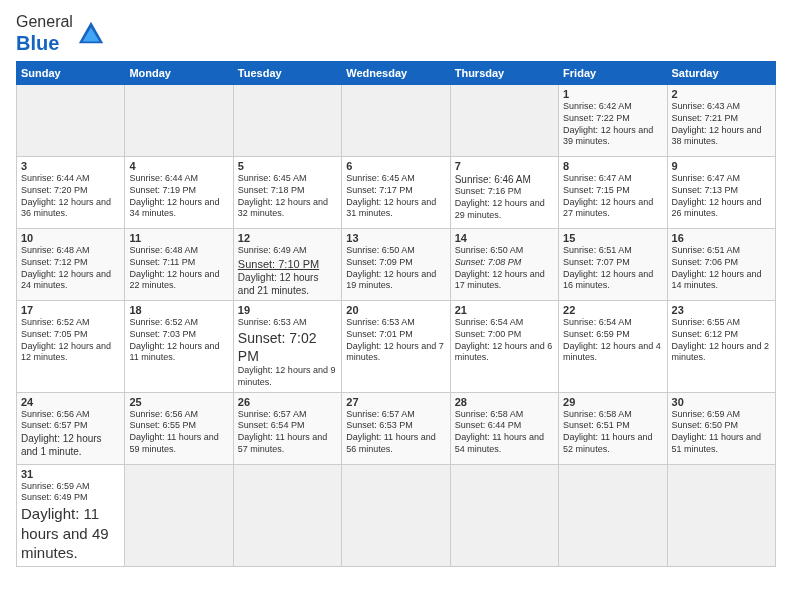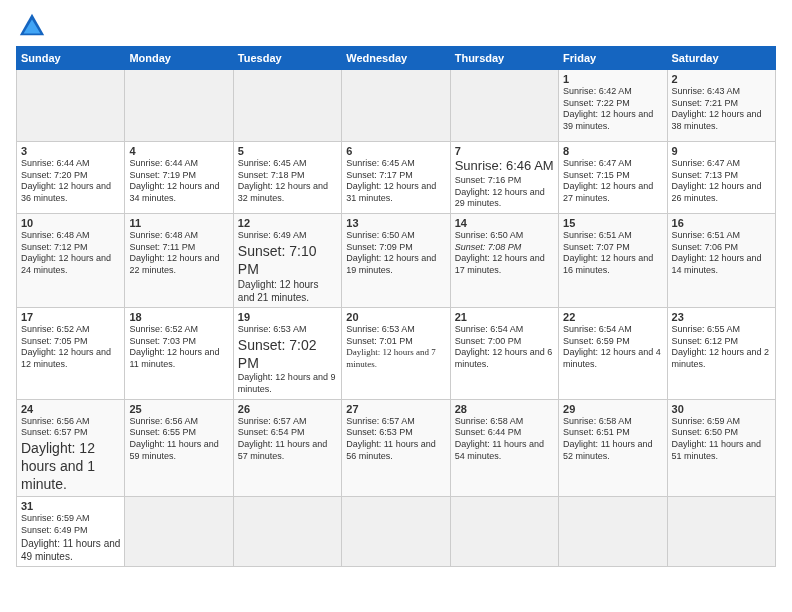--- a/index.html
+++ b/index.html
@@ -85,20 +85,24 @@
     .last-row td {
       height: 60px;
     }
   </style>
 </head>
 <body>
 
 <div class="page">
   <div class="header">
     <div class="logo">
+      <div style="line-height:1.2;">
+        <span style="font-size:16px; color:#333; font-family:Arial;">General</span><br>
+        <span style="font-size:20px; color:#1565c0; font-weight:bold; font-family:Arial;">Blue</span>
+      </div>
       <svg class="logo-icon" viewBox="0 0 30 30" xmlns="http://www.w3.org/2000/svg">
         <polygon points="15,2 28,25 2,25" fill="#1565c0"></polygon>
         <polygon points="15,8 24,23 6,23" fill="#42a5f5"></polygon>
       </svg>
     </div>
     <div class="title-block">
       <div class="month-title"></div>
       <div class="subtitle"></div>
     </div>
   </div>
@@ -155,21 +159,21 @@
             <div style="font-size: 9px; line-height: 1.3; color: rgb(51, 51, 51);">Daylight: 12 hours and 32 minutes.</div>
           </td>
           <td>
             <span class="day-number">6</span>
             <div style="font-size: 9px; line-height: 1.3; color: rgb(51, 51, 51);">Sunrise: 6:45 AM</div>
             <div style="font-size: 9px; line-height: 1.3; color: rgb(51, 51, 51);">Sunset: 7:17 PM</div>
             <div style="font-size: 9px; line-height: 1.3; color: rgb(51, 51, 51);">Daylight: 12 hours and 31 minutes.</div>
           </td>
           <td>
             <span class="day-number">7</span>
-            <div style="font-size: 13px; line-height: 1.3; color: rgb(51, 51, 51);">Sunrise: 6:46 AM</div>
+            <div style="font-size: 10px; line-height: 1.3; color: rgb(51, 51, 51);">Sunrise: 6:46 AM</div>
             <div style="font-size: 9px; line-height: 1.3; color: rgb(51, 51, 51);">Sunset: 7:16 PM</div>
             <div style="font-size: 9px; line-height: 1.3; color: rgb(51, 51, 51);">Daylight: 12 hours and 29 minutes.</div>
           </td>
           <td>
             <span class="day-number">8</span>
             <div style="font-size: 9px; line-height: 1.3; color: rgb(51, 51, 51);">Sunrise: 6:47 AM</div>
             <div style="font-size: 9px; line-height: 1.3; color: rgb(51, 51, 51);">Sunset: 7:15 PM</div>
             <div style="font-size: 9px; line-height: 1.3; color: rgb(51, 51, 51);">Daylight: 12 hours and 27 minutes.</div>
           </td>
           <td>
@@ -188,21 +192,21 @@
           </td>
           <td>
             <span class="day-number">11</span>
             <div style="font-size: 9px; line-height: 1.3; color: rgb(51, 51, 51);">Sunrise: 6:48 AM</div>
             <div style="font-size: 9px; line-height: 1.3; color: rgb(51, 51, 51);">Sunset: 7:11 PM</div>
             <div style="font-size: 9px; line-height: 1.3; color: rgb(51, 51, 51);">Daylight: 12 hours and 22 minutes.</div>
           </td>
           <td>
             <span class="day-number">12</span>
             <div style="font-size: 9px; line-height: 1.3; color: rgb(51, 51, 51);">Sunrise: 6:49 AM</div>
-            <div style="font-size: 14px; line-height: 1.3; color: rgb(51, 51, 51);">Sunset: 7:10 PM</div>
+            <div style="font-size: 11px; line-height: 1.3; color: rgb(51, 51, 51); text-decoration: underline;">Sunset: 7:10 PM</div>
             <div style="font-size: 10px; line-height: 1.3; color: rgb(51, 51, 51);">Daylight: 12 hours and 21 minutes.</div>
           </td>
           <td>
             <span class="day-number">13</span>
             <div style="font-size: 9px; line-height: 1.3; color: rgb(51, 51, 51);">Sunrise: 6:50 AM</div>
             <div style="font-size: 9px; line-height: 1.3; color: rgb(51, 51, 51);">Sunset: 7:09 PM</div>
             <div style="font-size: 9px; line-height: 1.3; color: rgb(51, 51, 51);">Daylight: 12 hours and 19 minutes.</div>
           </td>
           <td>
             <span class="day-number">14</span>
@@ -239,21 +243,21 @@
           <td>
             <span class="day-number">19</span>
             <div style="font-size: 9px; line-height: 1.3; color: rgb(51, 51, 51);">Sunrise: 6:53 AM</div>
             <div style="font-size: 14px; line-height: 1.3; color: rgb(51, 51, 51);">Sunset: 7:02 PM</div>
             <div style="font-size: 9px; line-height: 1.3; color: rgb(51, 51, 51);">Daylight: 12 hours and 9 minutes.</div>
           </td>
           <td>
             <span class="day-number">20</span>
             <div style="font-size: 9px; line-height: 1.3; color: rgb(51, 51, 51);">Sunrise: 6:53 AM</div>
             <div style="font-size: 9px; line-height: 1.3; color: rgb(51, 51, 51);">Sunset: 7:01 PM</div>
-            <div style="font-size: 9px; line-height: 1.3; color: rgb(51, 51, 51); font-family: Liberation Serif, serif;">Daylight: 12 hours and 7 minutes.</div>
+            <div style="font-size: 9px; line-height: 1.3; color: rgb(51, 51, 51);">Daylight: 12 hours and 7 minutes.</div>
           </td>
           <td>
             <span class="day-number">21</span>
             <div style="font-size: 9px; line-height: 1.3; color: rgb(51, 51, 51);">Sunrise: 6:54 AM</div>
             <div style="font-size: 9px; line-height: 1.3; color: rgb(51, 51, 51);">Sunset: 7:00 PM</div>
             <div style="font-size: 9px; line-height: 1.3; color: rgb(51, 51, 51);">Daylight: 12 hours and 6 minutes.</div>
           </td>
           <td>
             <span class="day-number">22</span>
             <div style="font-size: 9px; line-height: 1.3; color: rgb(51, 51, 51);">Sunrise: 6:54 AM</div>
@@ -265,21 +269,21 @@
             <div style="font-size: 9px; line-height: 1.3; color: rgb(51, 51, 51);">Sunrise: 6:55 AM</div>
             <div style="font-size: 9px; line-height: 1.3; color: rgb(51, 51, 51);">Sunset: 6:12 PM</div>
             <div style="font-size: 9px; line-height: 1.3; color: rgb(51, 51, 51);">Daylight: 12 hours and 2 minutes.</div>
           </td>
         </tr>
         <tr>
           <td>
             <span class="day-number">24</span>
             <div style="font-size: 9px; line-height: 1.3; color: rgb(51, 51, 51);">Sunrise: 6:56 AM</div>
             <div style="font-size: 9px; line-height: 1.3; color: rgb(51, 51, 51);">Sunset: 6:57 PM</div>
-            <div style="font-size: 14px; line-height: 1.3; color: rgb(51, 51, 51);">Daylight: 12 hours and 1 minute.</div>
+            <div style="font-size: 10px; line-height: 1.3; color: rgb(51, 51, 51);">Daylight: 12 hours and 1 minute.</div>
           </td>
           <td>
             <span class="day-number">25</span>
             <div style="font-size: 9px; line-height: 1.3; color: rgb(51, 51, 51);">Sunrise: 6:56 AM</div>
             <div style="font-size: 9px; line-height: 1.3; color: rgb(51, 51, 51);">Sunset: 6:55 PM</div>
             <div style="font-size: 9px; line-height: 1.3; color: rgb(51, 51, 51);">Daylight: 11 hours and 59 minutes.</div>
           </td>
           <td>
             <span class="day-number">26</span>
             <div style="font-size: 9px; line-height: 1.3; color: rgb(51, 51, 51);">Sunrise: 6:57 AM</div>
@@ -309,21 +313,21 @@
             <div style="font-size: 9px; line-height: 1.3; color: rgb(51, 51, 51);">Sunrise: 6:59 AM</div>
             <div style="font-size: 9px; line-height: 1.3; color: rgb(51, 51, 51);">Sunset: 6:50 PM</div>
             <div style="font-size: 9px; line-height: 1.3; color: rgb(51, 51, 51);">Daylight: 11 hours and 51 minutes.</div>
           </td>
         </tr>
         <tr class="last-row">
           <td>
             <span class="day-number">31</span>
             <div style="font-size: 9px; line-height: 1.3; color: rgb(51, 51, 51);">Sunrise: 6:59 AM</div>
             <div style="font-size: 9px; line-height: 1.3; color: rgb(51, 51, 51);">Sunset: 6:49 PM</div>
-            <div style="font-size: 10px; line-height: 1.3; color: rgb(51, 51, 51);">Daylight: 11 hours and 49 minutes.</div>
+            <div style="font-size: 15px; line-height: 1.3; color: rgb(51, 51, 51);">Daylight: 11 hours and 49 minutes.</div>
           </td>
           <td class="cell-empty" style="background: rgb(240, 240, 240);"></td>
           <td class="cell-empty" style="background: rgb(240, 240, 240);"></td>
           <td class="cell-empty" style="background: rgb(240, 240, 240);"></td>
           <td class="cell-empty" style="background: rgb(240, 240, 240);"></td>
           <td class="cell-empty" style="background: rgb(240, 240, 240);"></td>
           <td class="cell-empty" style="background: rgb(240, 240, 240);"></td>
         </tr>
       </tbody>
   </table>

